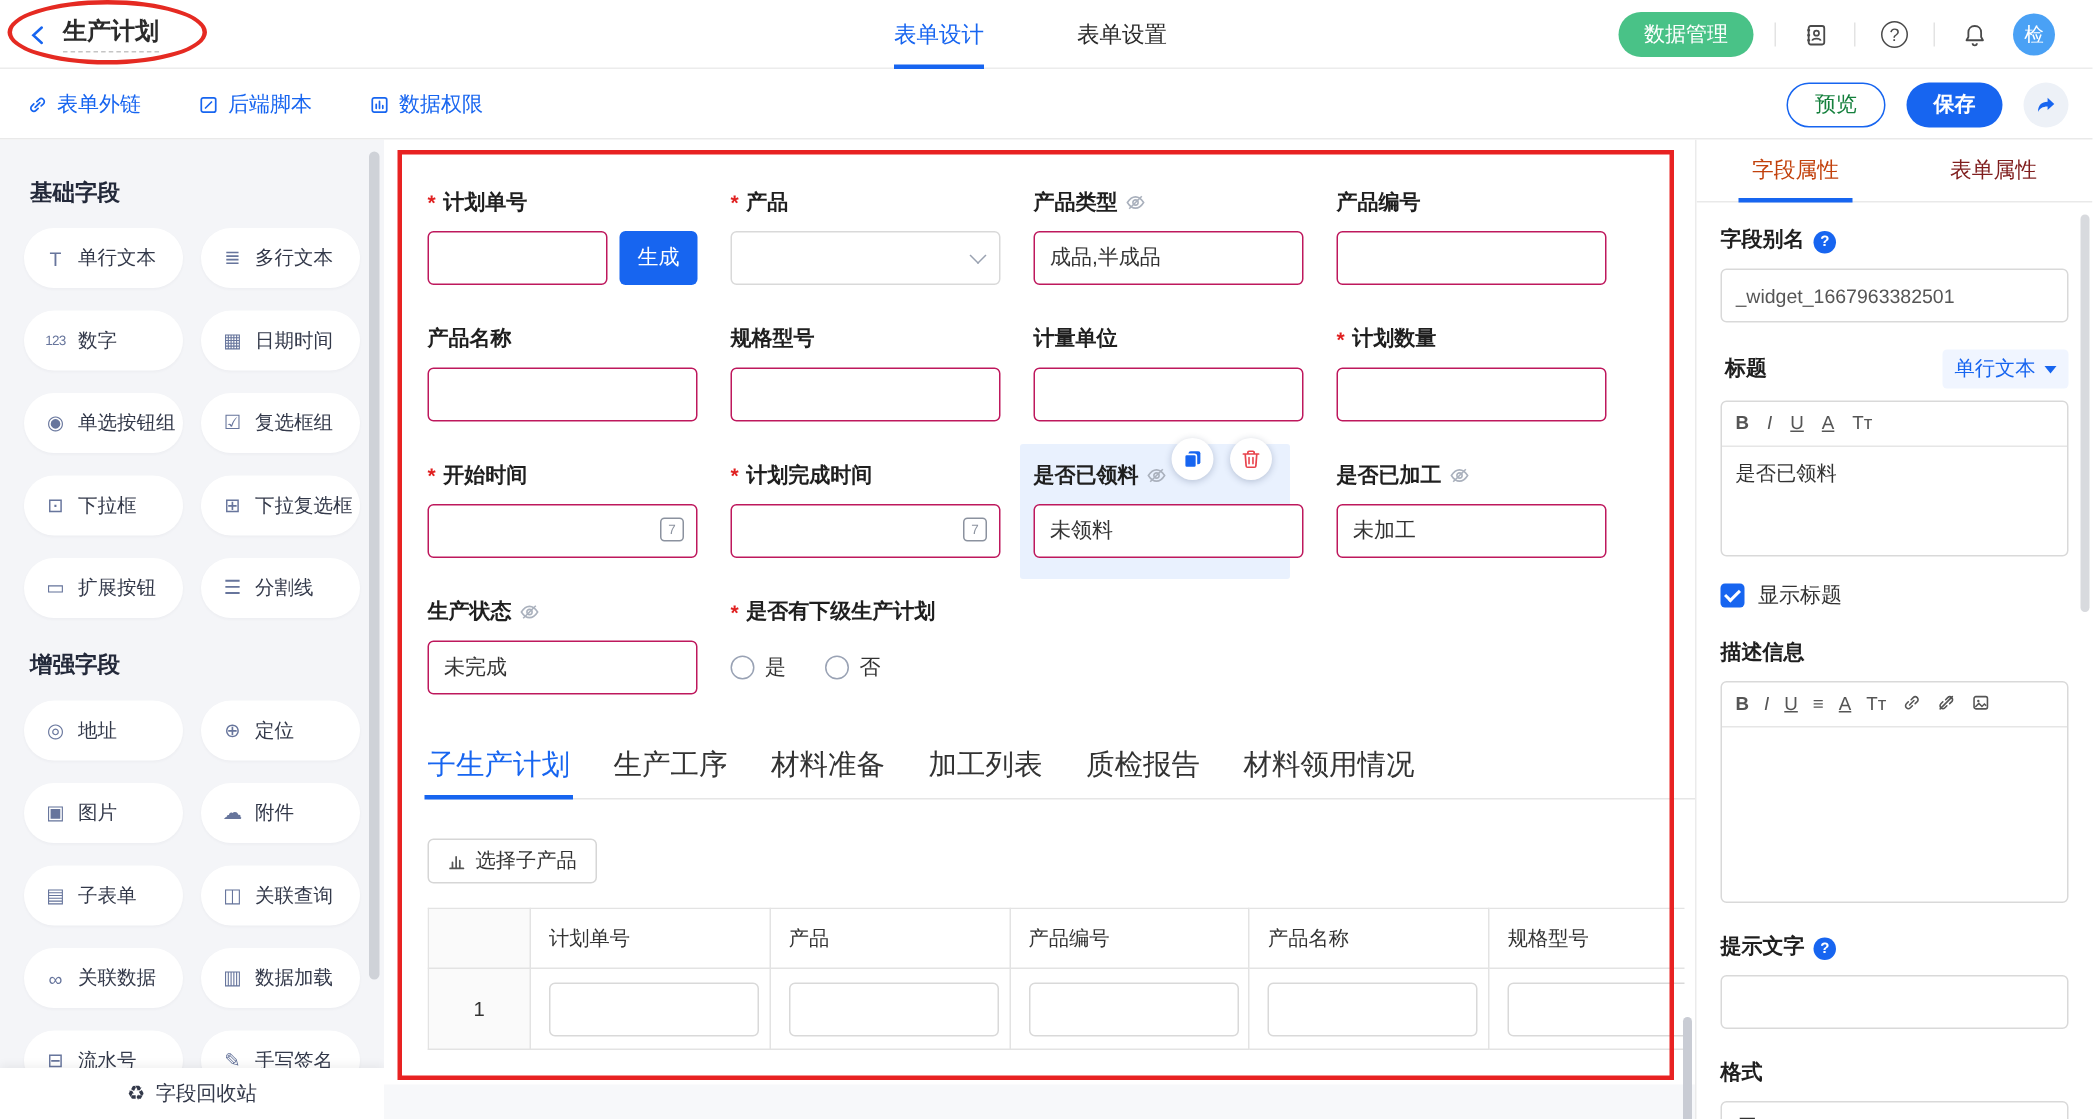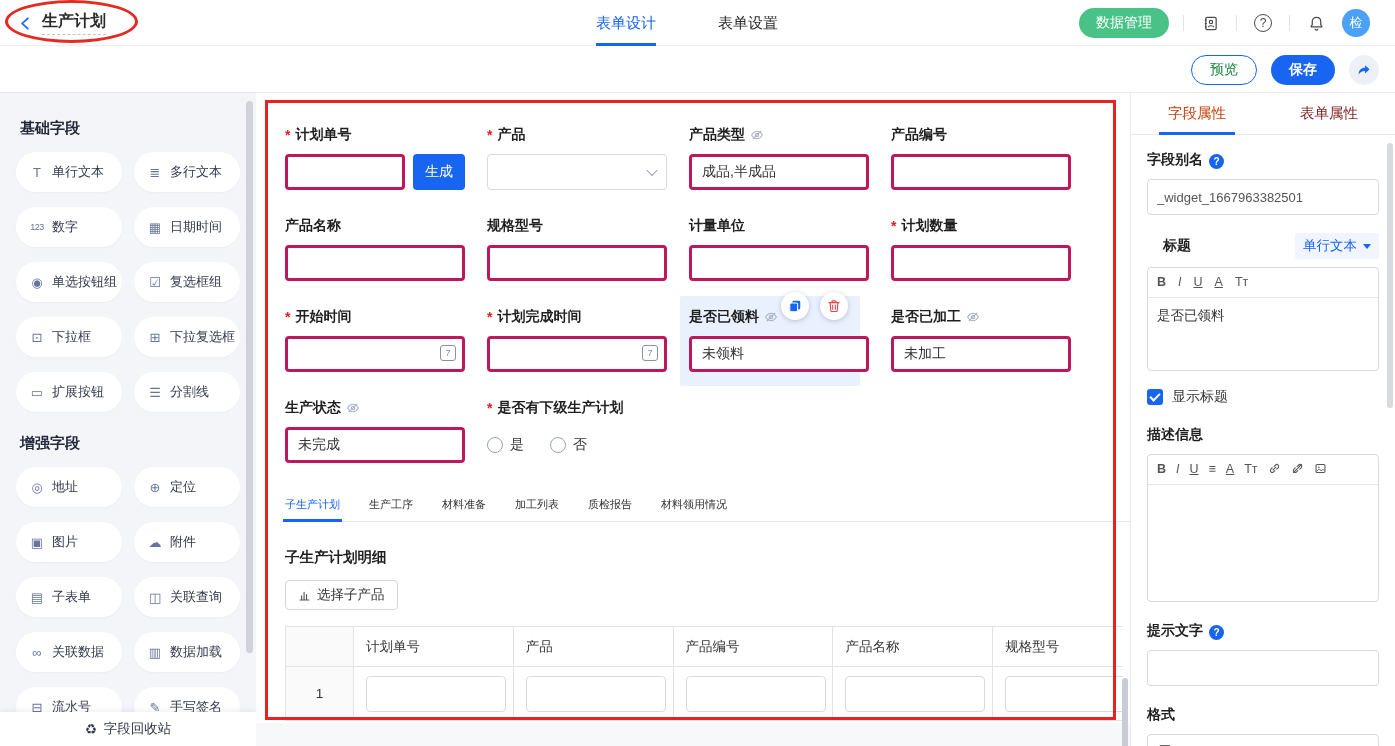--- a/index.html
+++ b/index.html
@@ -59,42 +59,42 @@
   .canvas { position:absolute; left:256px; top:93px; width:874px; bottom:0; background:#fff; overflow:hidden; }
   .annot-rect { position:absolute; left:9px; top:7px; width:851px; height:620px;
     border:3px solid #e82222; z-index:20; pointer-events:none; }
   .canvas-strip { position:absolute; left:0; right:0; bottom:0; height:23px; background:#f7f8fa; }
   .canvas-scrollbar { position:absolute; right:2px; top:585px; width:6px; height:120px; background:#c9ccd4; border-radius:3px; }
   .form-area { position:relative; padding:33px 0 0 29px; }
   .form-row { display:grid; grid-template-columns:repeat(4,202px); margin-bottom:27px; }
   .field { position:relative; width:180px; }
   .f-label { font-size:14px; font-weight:700; color:#1f1f1f; margin-bottom:10px; display:flex; align-items:center; gap:5px; }
   .star { color:#e02020; font-weight:700; }
-  .f-input { width:180px; height:36px; border:3px solid #be185d; border-radius:4px; background:#fff;
+  .f-input { width:180px; height:36px; border:1px solid #be185d; border-radius:4px; background:#fff;
     font-size:14px; color:#333; padding:0 10px; font-family:inherit; }
   .f-select { width:180px; height:36px; border:1px solid #d9d9d9; border-radius:4px; background:#fff;
     display:flex; align-items:center; padding:0 10px; font-size:14px; color:#333; cursor:pointer; position:relative; }
   .chev { position:absolute; right:10px; top:50%; width:8px; height:8px; border-right:1.4px solid #9aa2b1;
     border-bottom:1.4px solid #9aa2b1; transform:translateY(-70%) rotate(45deg); }
   .row-inline { display:flex; align-items:flex-end; gap:8px; }
   .btn-generate { height:36px; width:52px; background:#1765f0; color:#fff; border:none; border-radius:4px;
     font-size:14px; cursor:pointer; flex:none; }
   .cal-icon { position:absolute; right:9px; top:9px; width:16px; height:16px; border:1.2px solid #8b929f;
     border-radius:3px; font-size:9px; color:#8b929f; text-align:center; line-height:14px; }
   .cal-icon::before { content:"7"; }
   .cell-selected { background:#e9f1fe; border-radius:2px; margin:-12px 0 -14px -9px; padding:12px 0 14px 9px; }
   .field-actions { position:absolute; top:-4px; right:12px; display:flex; gap:11px; z-index:3; }
   .act-circle { width:28px; height:28px; border-radius:50%; background:#fff; box-shadow:0 1px 5px rgba(30,50,90,.25);
     display:flex; align-items:center; justify-content:center; cursor:pointer; border:none; }
   .radio-row { display:flex; align-items:center; gap:26px; height:36px; }
   .radio-opt { display:flex; align-items:center; gap:7px; font-size:14px; color:#333; cursor:pointer; }
   .radio-circle { width:16px; height:16px; border:1.5px solid #99a2b4; border-radius:50%; background:#fff; }
 
   .canvas-tabs { display:flex; gap:29px; margin:34px 0 0 29px; border-bottom:1px solid #e6e6e6; padding-right:10px; }
-  .c-tab { font-size:11px; color:#333; padding-bottom:9px; cursor:pointer; position:relative; }
+  .c-tab { font-size:19px; color:#333; padding-bottom:9px; cursor:pointer; position:relative; }
   .c-tab.active { color:#1765f0; }
   .c-tab.active::after { content:""; position:absolute; left:-2px; right:-2px; bottom:-1px; height:3px; background:#1765f0; }
 
   .subform { margin:26px 0 0 29px; }
   .subform-title { font-size:14.5px; font-weight:700; margin-bottom:13px; }
   .btn-select-prod { height:30px; border:1px solid #d6d6d6; background:#fff; border-radius:4px; font-size:13.5px;
     color:#333; padding:0 12px; display:flex; align-items:center; gap:6px; cursor:pointer; }
   .tbl-wrap { width:838px; overflow:hidden; margin-top:16px; }
   table.sub-tbl { border-collapse:collapse; table-layout:fixed; width:868px; }
   .sub-tbl th, .sub-tbl td { border:1px solid #e3e3e3; font-weight:400; font-size:13.5px; color:#333;
@@ -112,21 +112,21 @@
   .p-tab.active { color:#c2410c; }
   .p-tab.active::after { content:""; position:absolute; left:50%; transform:translateX(-50%); bottom:-1px;
     width:76px; height:3px; background:#1765f0; }
   .p-body { padding:16px 16px 0 16px; }
   .p-label { font-size:14px; font-weight:700; color:#1f1f1f; display:flex; align-items:flex-end; gap:6px; margin-bottom:10px; }
   .help-dot { width:15px; height:15px; background:#1765f0; border-radius:50%; color:#fff; font-size:10px;
     display:flex; align-items:center; justify-content:center; cursor:pointer; }
   .help-dot::after { content:"?"; }
   .p-input { width:100%; height:36px; border:1px solid #d9d9d9; border-radius:4px; font-size:13px; color:#555;
     padding:0 9px; font-family:inherit; background:#fff; }
-  .p-row-split { display:flex; align-items:center; justify-content:space-between; margin:18px 0 8px 16px; }
+  .p-row-split { display:flex; align-items:center; justify-content:space-between; margin:18px 0 8px 3px; }
   .type-select { display:flex; align-items:center; gap:6px; color:#1765f0; font-size:13.5px; background:#f0f5ff;
     border-radius:3px; padding:4px 8px; cursor:pointer; }
   .caret-down { width:0; height:0; border-left:4.5px solid transparent; border-right:4.5px solid transparent;
     border-top:5.5px solid #1765f0; }
   .editor-box { border:1px solid #d9d9d9; border-radius:4px; overflow:hidden; }
   .ed-toolbar { display:flex; align-items:center; gap:12px; height:30px; padding:0 9px; border-bottom:1px solid #e6e6e6; }
   .ed-btn { font-size:12.5px; color:#555; cursor:pointer; line-height:1; }
   .ed-btn.b { font-weight:700; } .ed-btn.i { font-style:italic; }
   .ed-btn.u, .ed-btn.a { text-decoration:underline; }
   .ed-content { min-height:72px; padding:9px; font-size:13.5px; color:#333; }
@@ -176,20 +176,42 @@
       <svg width="17" height="17" viewBox="0 0 18 18">
           <path d="M9 2.5 c2.8 0 4.5 2 4.5 4.5 v3.2 l1.3 2.3 H3.2 l1.3 -2.3 V7 C4.5 4.5 6.2 2.5 9 2.5 Z" fill="none" stroke="#4a4a4a" stroke-width="1.3" stroke-linejoin="round"></path>
           <path d="M7.5 14.6 a1.5 1.5 0 0 0 3 0" fill="none" stroke="#4a4a4a" stroke-width="1.3"></path>
         </svg>
     </div>
     <div class="avatar">检</div>
   </div>
 </div>
 
 <div class="sub-toolbar">
+  <div class="tb-links">
+    <div class="tb-link">
+      <svg width="14" height="14" viewBox="0 0 16 16">
+          <path d="M6.2 9.8 L9.8 6.2 M5.2 7.2 L3.6 8.8 a2.3 2.3 0 0 0 3.3 3.3 L8.5 10.5 M7.5 5.5 L9.2 3.8 a2.3 2.3 0 0 1 3.3 3.3 L10.8 8.7" fill="none" stroke="#1765f0" stroke-width="1.3" stroke-linecap="round"></path>
+        </svg>
+      <span>表单外链</span>
+    </div>
+    <div class="tb-link">
+      <svg width="14" height="14" viewBox="0 0 16 16">
+          <rect x="2.5" y="2.5" width="11" height="11" rx="1.5" fill="none" stroke="#1765f0" stroke-width="1.3"></rect>
+          <path d="M5.7 10.3 l4.6 -4.6" stroke="#1765f0" stroke-width="1.3" stroke-linecap="round"></path>
+        </svg>
+      <span>后端脚本</span>
+    </div>
+    <div class="tb-link">
+      <svg width="14" height="14" viewBox="0 0 16 16">
+          <rect x="2.5" y="2.5" width="11" height="11" rx="1.5" fill="none" stroke="#1765f0" stroke-width="1.3"></rect>
+          <path d="M5.5 10.5 v-3 M8 10.5 v-5.2 M10.5 10.5 v-2" stroke="#1765f0" stroke-width="1.3" stroke-linecap="round"></path>
+        </svg>
+      <span>数据权限</span>
+    </div>
+  </div>
   <div class="tb-right">
     <button class="btn-outline">预览</button>
     <button class="btn-primary">保存</button>
     <button class="btn-share">
       <svg width="16" height="16" viewBox="0 0 18 18">
           <path d="M10.2 3.6 L15.2 8.2 L10.2 12.8 V10.1 C6.4 10.1 4.2 11.7 3 14.2 C3.1 9.3 5.7 6.6 10.2 6.6 Z" fill="#1765f0"></path>
         </svg>
     </button>
   </div>
 </div>
@@ -448,21 +470,20 @@
   <div class="canvas-tabs">
     <div class="c-tab active">子生产计划</div>
     <div class="c-tab">生产工序</div>
     <div class="c-tab">材料准备</div>
     <div class="c-tab">加工列表</div>
     <div class="c-tab">质检报告</div>
     <div class="c-tab">材料领用情况</div>
   </div>
 
   <div class="subform">
-    <div class="subform-title">子生产计划明细</div>
     <button class="btn-select-prod">
       <svg width="13" height="13" viewBox="0 0 16 16">
           <path d="M2.5 13.5 h11 M4.5 13 v-4.5 M7.5 13 V4 M10.5 13 V7" fill="none" stroke="#555" stroke-width="1.4" stroke-linecap="round"></path>
         </svg>
       <span>选择子产品</span>
     </button>
     <div class="tbl-wrap">
       <table class="sub-tbl">
         <tbody>
             <tr>

